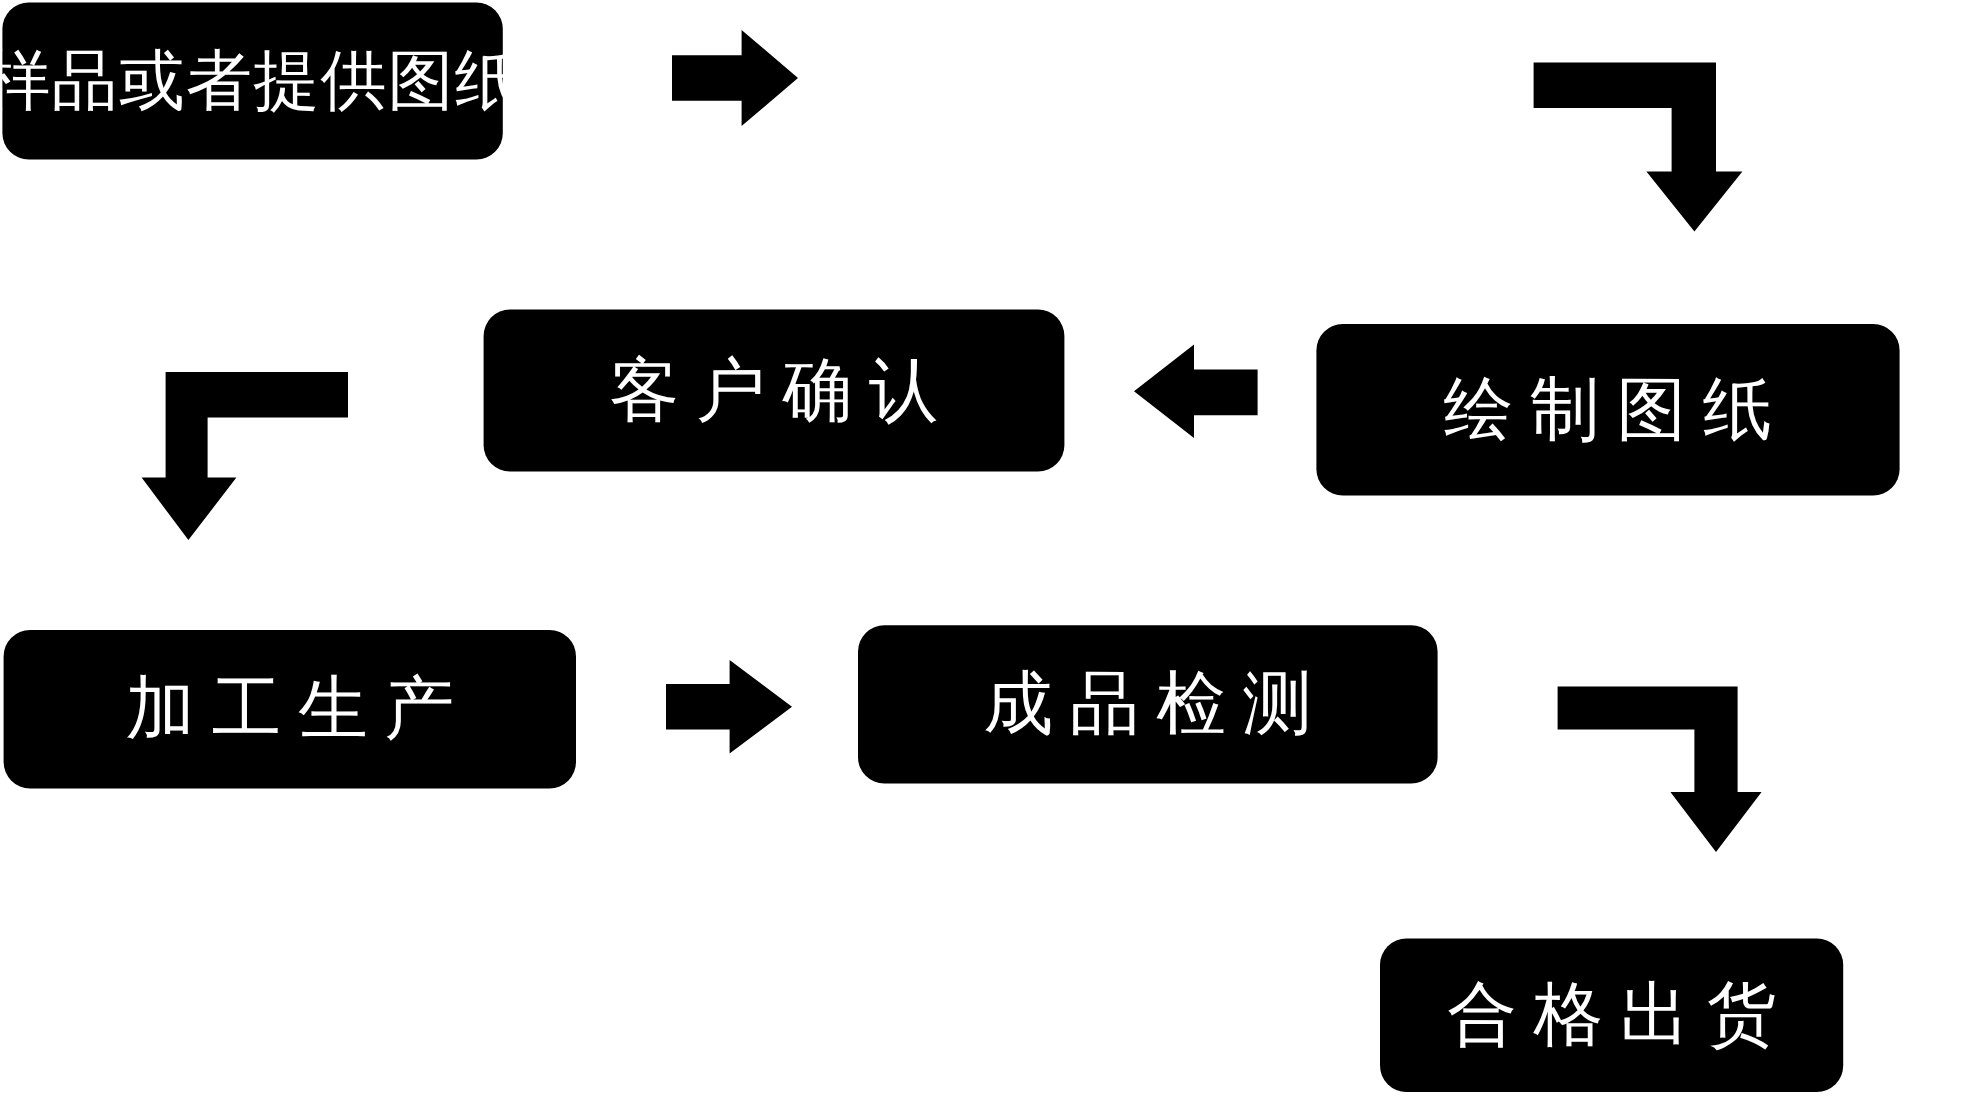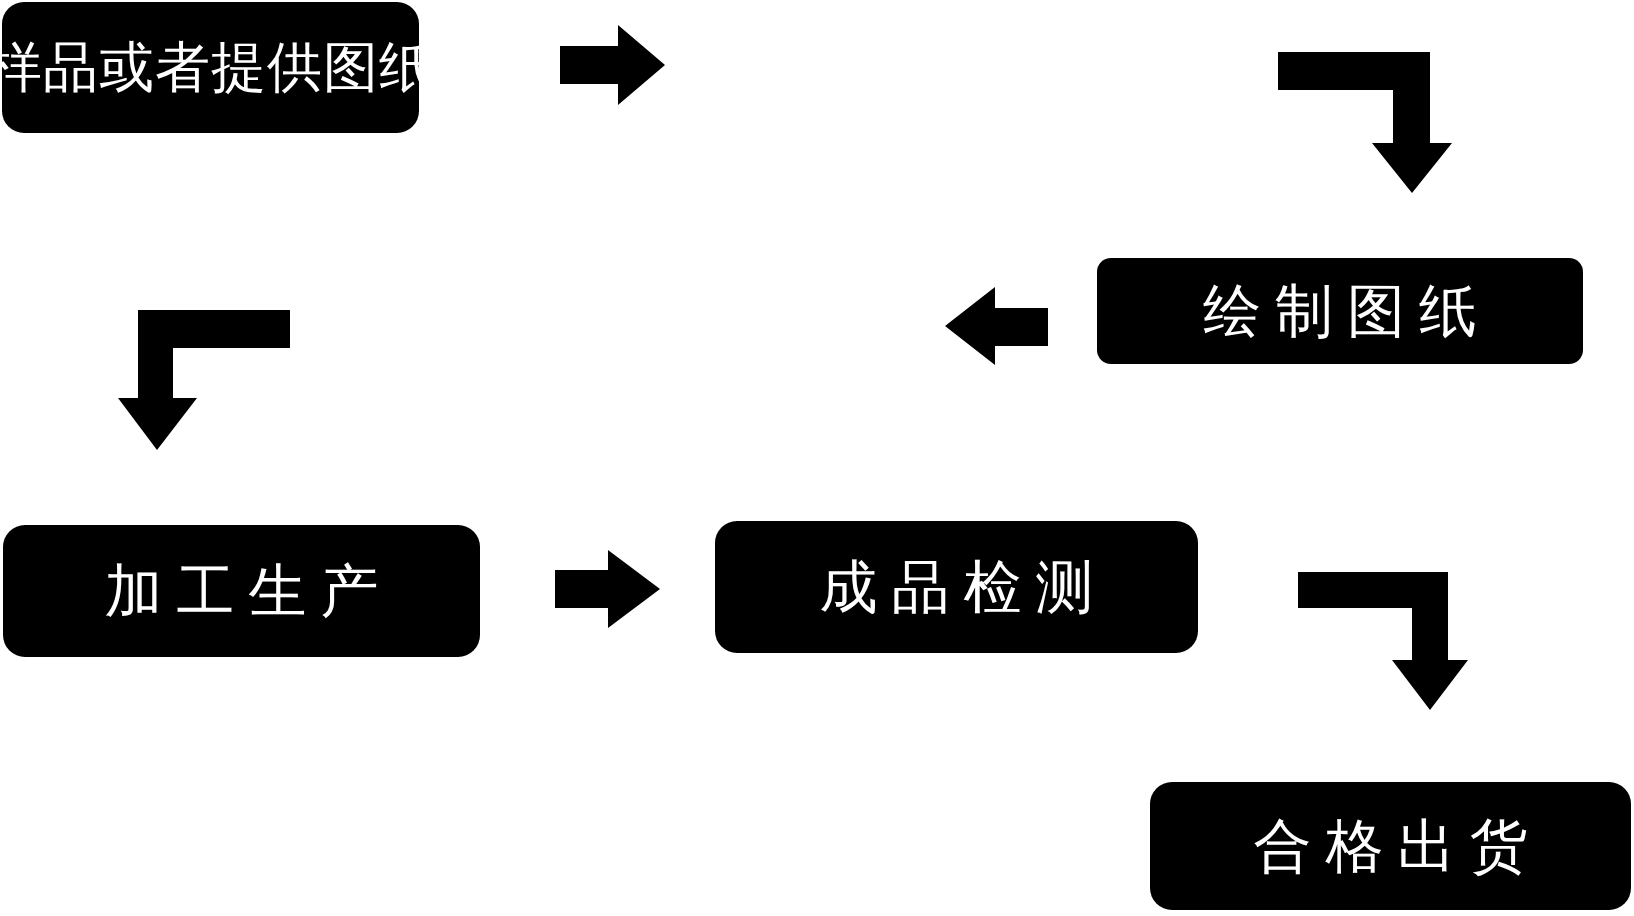--- a/index.html
+++ b/index.html
@@ -40,25 +40,25 @@
     line-height: 1;
   }
   .node.tight .label {
     font-size: 55px;
     letter-spacing: 1px;
     padding-left: 1px;
   }
   
   #node-sample     { left: 2px;    top: 2px;   width: 417px; height: 131px; }
   #node-payment    { left: 742px;  top: 2px;   width: 481px; height: 131px; }
-  #node-drawing    { left: 1097px; top: 258px; width: 486px; height: 106px; border-radius: 14px; }
+  #node-drawing    { left: 1097px; top: 270px; width: 486px; height: 143px; }
   #node-confirm    { left: 403px;  top: 258px; width: 484px; height: 135px; }
   #node-production { left: 3px;    top: 525px; width: 477px; height: 132px; }
   #node-inspection { left: 715px;  top: 521px; width: 483px; height: 132px; }
-  #node-shipment   { left: 1150px; top: 782px; width: 481px; height: 128px; }
+  #node-shipment   { left: 1150px; top: 782px; width: 386px; height: 128px; }
 </style>
 </head>
 <body>
 
 <div id="canvas">
 
   <svg id="arrow-layer" viewBox="0 0 1634 916" xmlns="http://www.w3.org/2000/svg" aria-hidden="true">
 
     <polygon fill="#000000" points="560,46 618,46 618,25 665,65 618,105 618,84 560,84"></polygon>
 
@@ -75,20 +75,23 @@
 
   <div class="node tight" id="node-sample">
     <span class="label">样品或者提供图纸</span>
   </div>
 
 
   <div class="node" id="node-drawing">
     <span class="label">绘制图纸</span>
   </div>
 
+  <div class="node" id="node-confirm">
+    <span class="label">客户确认</span>
+  </div>
 
   <div class="node" id="node-inspection">
     <span class="label">成品检测</span>
   </div>
 
   <div class="node" id="node-production">
     <span class="label">加工生产</span>
   </div>
 
   <div class="node" id="node-shipment">

